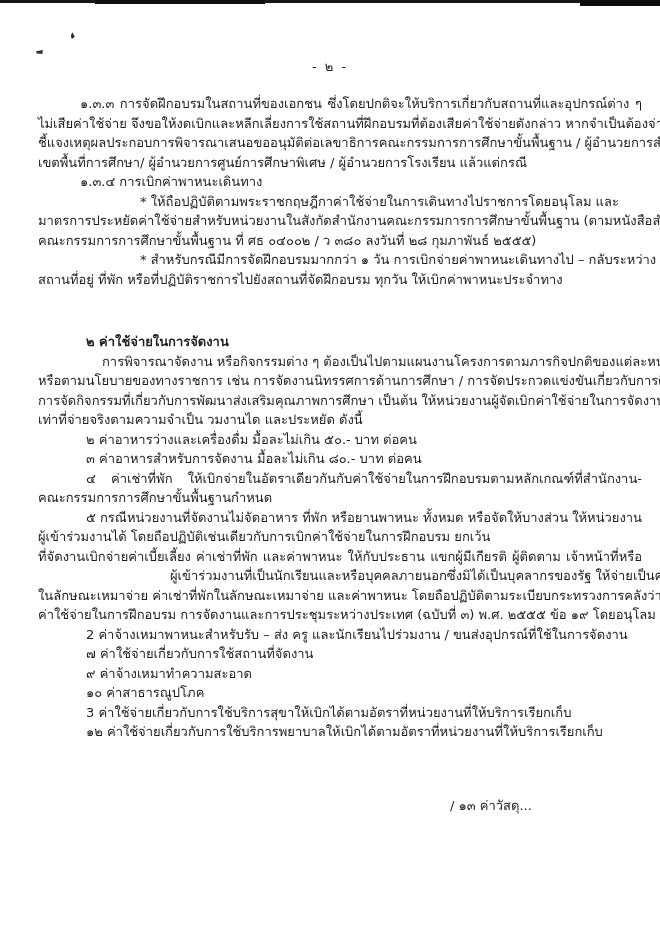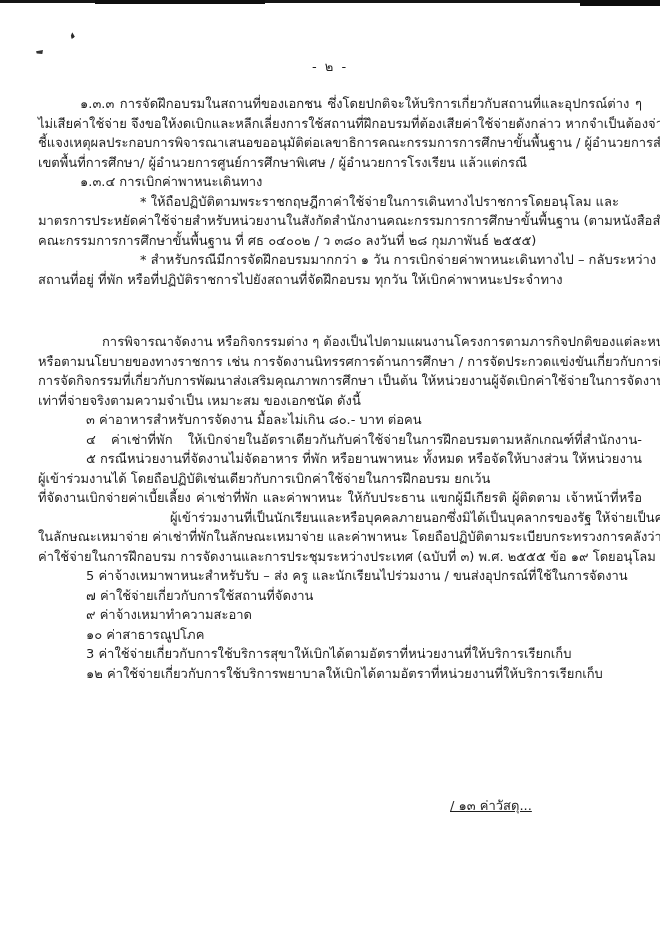--- a/index.html
+++ b/index.html
@@ -35,21 +35,21 @@
   .fill { text-align: justify; text-align-last: justify; }
   .ind-p     { padding-left: 42px; }   
   .ind-star  { padding-left: 102px; }  
   .ind-h     { padding-left: 48px; }   
   .ind-intro { padding-left: 64px; }   
   .ind-exc   { padding-left: 132px; }  
   .bold { font-weight: bold; }
 
   .footer-note {
     position: absolute; left: 450px; top: 795px;
-    font-size: 13px; white-space: nowrap; text-decoration: underline;
+    font-size: 13px; white-space: nowrap;
   }
 </style>
 </head>
 <body>
 
 <div class="page">
 
   <div class="scan-band"></div>
   <div class="scan-band-mid"></div>
   <div class="scan-band-right"></div>
@@ -71,41 +71,44 @@
       <div class="line fill">มาตรการประหยัดค่าใช้จ่ายสำหรับหน่วยงานในสังกัดสำนักงานคณะกรรมการการศึกษาขั้นพื้นฐาน  (ตามหนังสือสำนักงาน-</div>
       <div class="line">คณะกรรมการการศึกษาขั้นพื้นฐาน ที่ ศธ ๐๔๐๐๒ / ว ๓๘๐ ลงวันที่ ๒๘ กุมภาพันธ์ ๒๕๕๕)</div>
     </div>
     <div>
       <div class="line ind-star">* สำหรับกรณีมีการจัดฝึกอบรมมากกว่า ๑ วัน  การเบิกจ่ายค่าพาหนะเดินทางไป – กลับระหว่าง</div>
       <div class="line">สถานที่อยู่  ที่พัก  หรือที่ปฏิบัติราชการไปยังสถานที่จัดฝึกอบรม  ทุกวัน  ให้เบิกค่าพาหนะประจำทาง</div>
     </div>
   </div>
 
   <div class="content block-2">
+    <div class="line ind-h bold">๒  ค่าใช้จ่ายในการจัดงาน</div>
     <div>
       <div class="line ind-intro fill">การพิจารณาจัดงาน  หรือกิจกรรมต่าง ๆ  ต้องเป็นไปตามแผนงานโครงการตามภารกิจปกติของแต่ละหน่วยงาน</div>
       <div class="line fill">หรือตามนโยบายของทางราชการ   เช่น การจัดงานนิทรรศการด้านการศึกษา / การจัดประกวดแข่งขันเกี่ยวกับการศึกษา /</div>
       <div class="line fill">การจัดกิจกรรมที่เกี่ยวกับการพัฒนาส่งเสริมคุณภาพการศึกษา   เป็นต้น   ให้หน่วยงานผู้จัดเบิกค่าใช้จ่ายในการจัดงาน ได้</div>
-      <div class="line">เท่าที่จ่ายจริงตามความจำเป็น เหมาะสม  ของเอกชนัด  ดังนี้</div>
+      <div class="line">เท่าที่จ่ายจริงตามความจำเป็น วมงานได  และประหยัด  ดังนี้</div>
     </div>
+    <div class="line ind-h">๒  ค่าอาหารว่างและเครื่องดื่ม  มื้อละไม่เกิน  ๕๐.- บาท  ต่อคน</div>
     <div class="line ind-h">๓  ค่าอาหารสำหรับการจัดงาน  มื้อละไม่เกิน  ๘๐.- บาท  ต่อคน</div>
     <div>
       <div class="line ind-h fill">๔  ค่าเช่าที่พัก  ให้เบิกจ่ายในอัตราเดียวกันกับค่าใช้จ่ายในการฝึกอบรมตามหลักเกณฑ์ที่สำนักงาน-</div>
+      <div class="line">คณะกรรมการการศึกษาขั้นพื้นฐานกำหนด</div>
     </div>
     <div>
       <div class="line ind-h fill">๕  กรณีหน่วยงานที่จัดงานไม่จัดอาหาร  ที่พัก  หรือยานพาหนะ  ทั้งหมด หรือจัดให้บางส่วน ให้หน่วยงาน</div>
       <div class="line">ผู้เข้าร่วมงานได้  โดยถือปฏิบัติเช่นเดียวกับการเบิกค่าใช้จ่ายในการฝึกอบรม  ยกเว้น</div>
       <div class="line fill">ที่จัดงานเบิกจ่ายค่าเบี้ยเลี้ยง  ค่าเช่าที่พัก  และค่าพาหนะ  ให้กับประธาน  แขกผู้มีเกียรติ  ผู้ติดตาม  เจ้าหน้าที่หรือ</div>
     </div>
     <div>
       <div class="line ind-exc">ผู้เข้าร่วมงานที่เป็นนักเรียนและหรือบุคคลภายนอกซึ่งมิได้เป็นบุคลากรของรัฐ ให้จ่ายเป็นค่าอาหาร</div>
       <div class="line fill">ในลักษณะเหมาจ่าย ค่าเช่าที่พักในลักษณะเหมาจ่าย  และค่าพาหนะ โดยถือปฏิบัติตามระเบียบกระทรวงการคลังว่าด้วย</div>
       <div class="line">ค่าใช้จ่ายในการฝึกอบรม การจัดงานและการประชุมระหว่างประเทศ (ฉบับที่ ๓)  พ.ศ. ๒๕๕๕ ข้อ ๑๙  โดยอนุโลม</div>
     </div>
-    <div class="line ind-h">5  ค่าจ้างเหมาพาหนะสำหรับรับ – ส่ง ครู และนักเรียนไปร่วมงาน / ขนส่งอุปกรณ์ที่ใช้ในการจัดงาน</div>
+    <div class="line ind-h">2  ค่าจ้างเหมาพาหนะสำหรับรับ – ส่ง ครู และนักเรียนไปร่วมงาน / ขนส่งอุปกรณ์ที่ใช้ในการจัดงาน</div>
     <div class="line ind-h">๗  ค่าใช้จ่ายเกี่ยวกับการใช้สถานที่จัดงาน</div>
     <div class="line ind-h">๙  ค่าจ้างเหมาทำความสะอาด</div>
     <div class="line ind-h">๑๐  ค่าสาธารณูปโภค</div>
     <div class="line ind-h">3  ค่าใช้จ่ายเกี่ยวกับการใช้บริการสุขาให้เบิกได้ตามอัตราที่หน่วยงานที่ให้บริการเรียกเก็บ</div>
     <div class="line ind-h">๑๒  ค่าใช้จ่ายเกี่ยวกับการใช้บริการพยาบาลให้เบิกได้ตามอัตราที่หน่วยงานที่ให้บริการเรียกเก็บ</div>
   </div>
 
   <div class="footer-note">/ ๑๓  ค่าวัสดุ...</div>
 
 </div>

